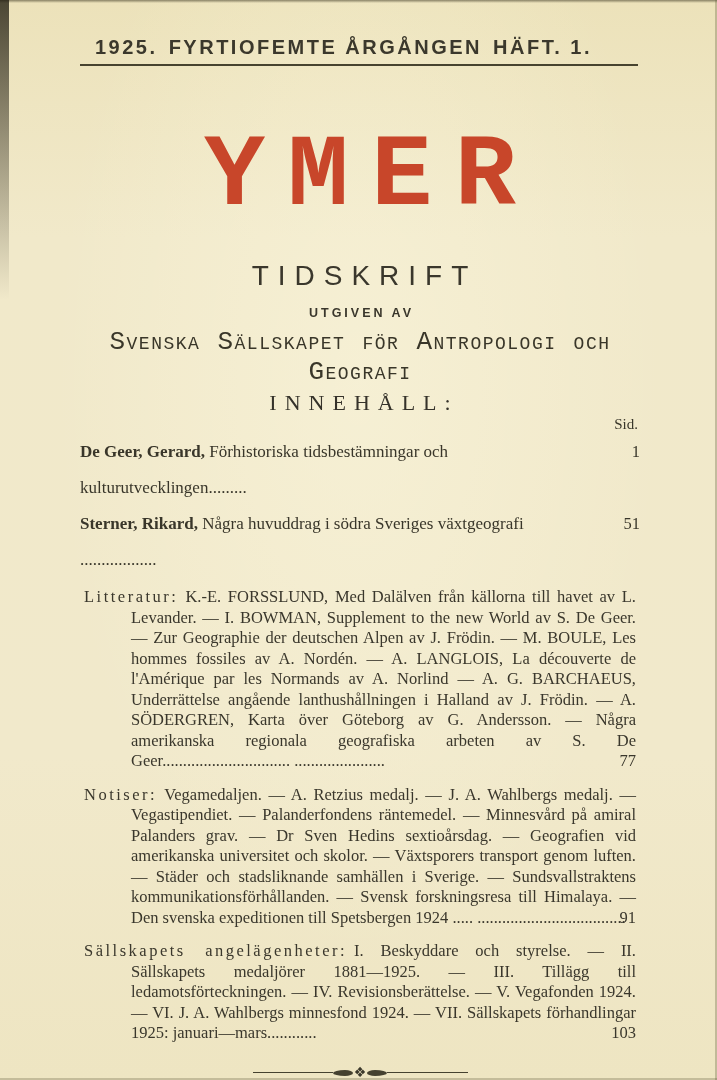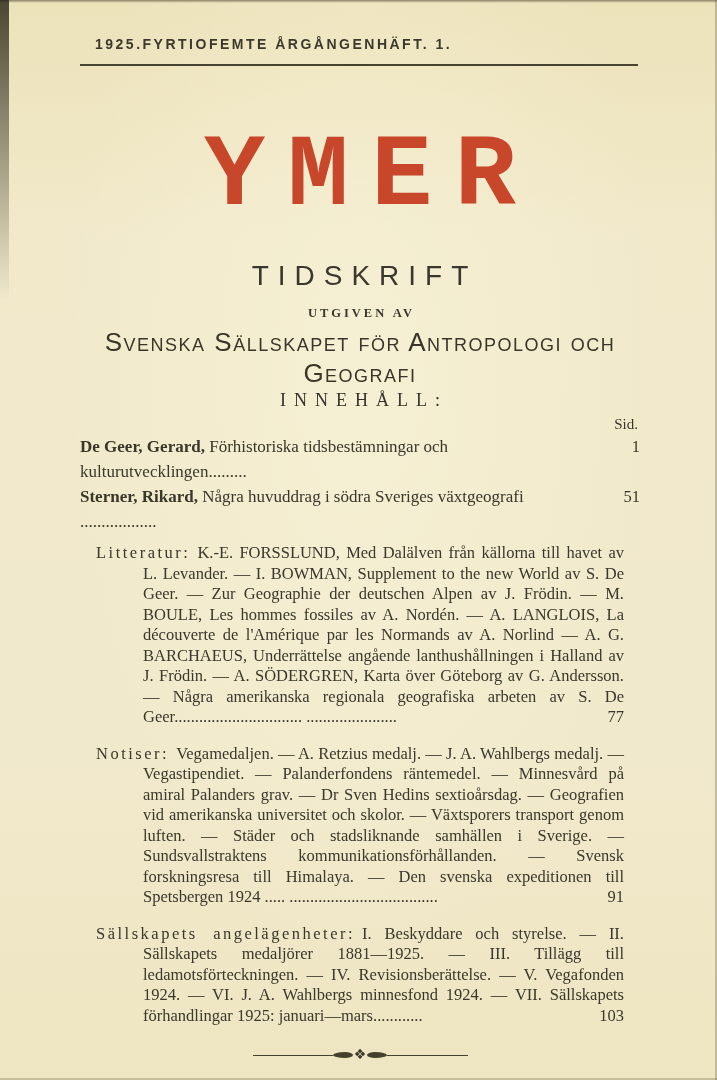--- a/index.html
+++ b/index.html
@@ -21,68 +21,68 @@
   .edge-left{position:absolute;top:0;left:0;width:9px;height:300px;
     background:linear-gradient(to bottom, rgba(30,26,14,.78), rgba(30,26,14,0));}
   .edge-right{position:absolute;top:0;right:0;width:2px;height:100%;background:rgba(90,82,52,.30);}
   .edge-bottom{position:absolute;bottom:0;left:0;right:0;height:2px;background:rgba(90,82,52,.28);}
 
   .content{position:absolute;left:80px;right:77px;top:0;}
 
   
   .masthead{
     position:absolute;left:0;right:0;top:36px;
-    display:flex;align-items:baseline;
+    display:flex;justify-content:space-between;align-items:baseline;
     padding:0 48px 0 15px;
     font-family:"Liberation Sans", sans-serif;
-    font-size:14px;letter-spacing:2.5px;color:#3b382c;font-weight:bold;
+    font-size:20px;letter-spacing:2.5px;color:#3b382c;font-weight:bold;
   }
   .header-rule{position:absolute;left:0;right:2px;top:64px;border-top:2px solid #47432f;}
 
   .journal-title{
     position:absolute;left:0;right:0;top:108px;margin:16px;
     text-align:center;font-family:Liberation Mono, monospace;
     font-size:102px;line-height:1.05;font-weight:bold;
     letter-spacing:0.22em;padding-left:0.22em;
     color:#c8462a;
   }
   .subtitle{
     position:absolute;left:0;right:0;top:260px;
     text-align:center;font-family:"Liberation Sans", sans-serif;
     font-size:28px;letter-spacing:9px;padding-left:9px;color:#3a372c;
   }
   .byline{
     position:absolute;left:0;right:0;top:306px;
-    text-align:center;font-family:Liberation Serif, serif;
+    text-align:center;font-family:Liberation Sans, sans-serif;
     font-size:12.5px;font-weight:bold;letter-spacing:3px;padding-left:3px;color:#3a372c;
   }
   .society{
     position:absolute;left:0;right:0;top:327px;
-    text-align:center;font-family:Liberation Sans, sans-serif;
+    text-align:center;font-family:Liberation Mono, monospace;
     font-variant:small-caps;font-size:26px;letter-spacing:1.5px;color:#393629;
   }
 
   .toc-heading{
     position:absolute;left:0;right:0;top:390px;
-    text-align:center;font-size:18px;letter-spacing:8px;padding-left:8px;
+    text-align:center;font-size:22px;letter-spacing:8px;padding-left:8px;
     color:#35322a;
   }
   .sid-label{
     position:absolute;right:2px;top:416px;font-size:15px;color:#39362a;margin-left:36px;
   }
 
   .toc-body{position:absolute;left:0;right:0;top:434px;}
 
-  .article-row{display:flex;align-items:baseline;line-height:25px;font-size:17px;justify-content:center;}
+  .article-row{display:flex;align-items:baseline;line-height:36px;font-size:17px;justify-content:center;}
   .article-text{flex:1;}
   .article-author{font-weight:bold;}
   .article-page{width:42px;text-align:right;font-size:16.5px;}
 
   .toc-section{
-    position:relative;margin:16px;margin-top:13px;
+    position:relative;margin:4px;margin-top:13px;
     font-size:16.5px;line-height:20.5px;text-align:justify;
     padding-left:47px;text-indent:-47px;color:#3a372c;
   }
   .toc-section:first-of-type{margin-top:9px;}
   .section-label{letter-spacing:2.5px;margin-right:7px;}
   .section-page{
     position:absolute;right:0;bottom:0;text-indent:0;font-size:16.5px;
     background:inherit;padding-left:4px;
   }
 

